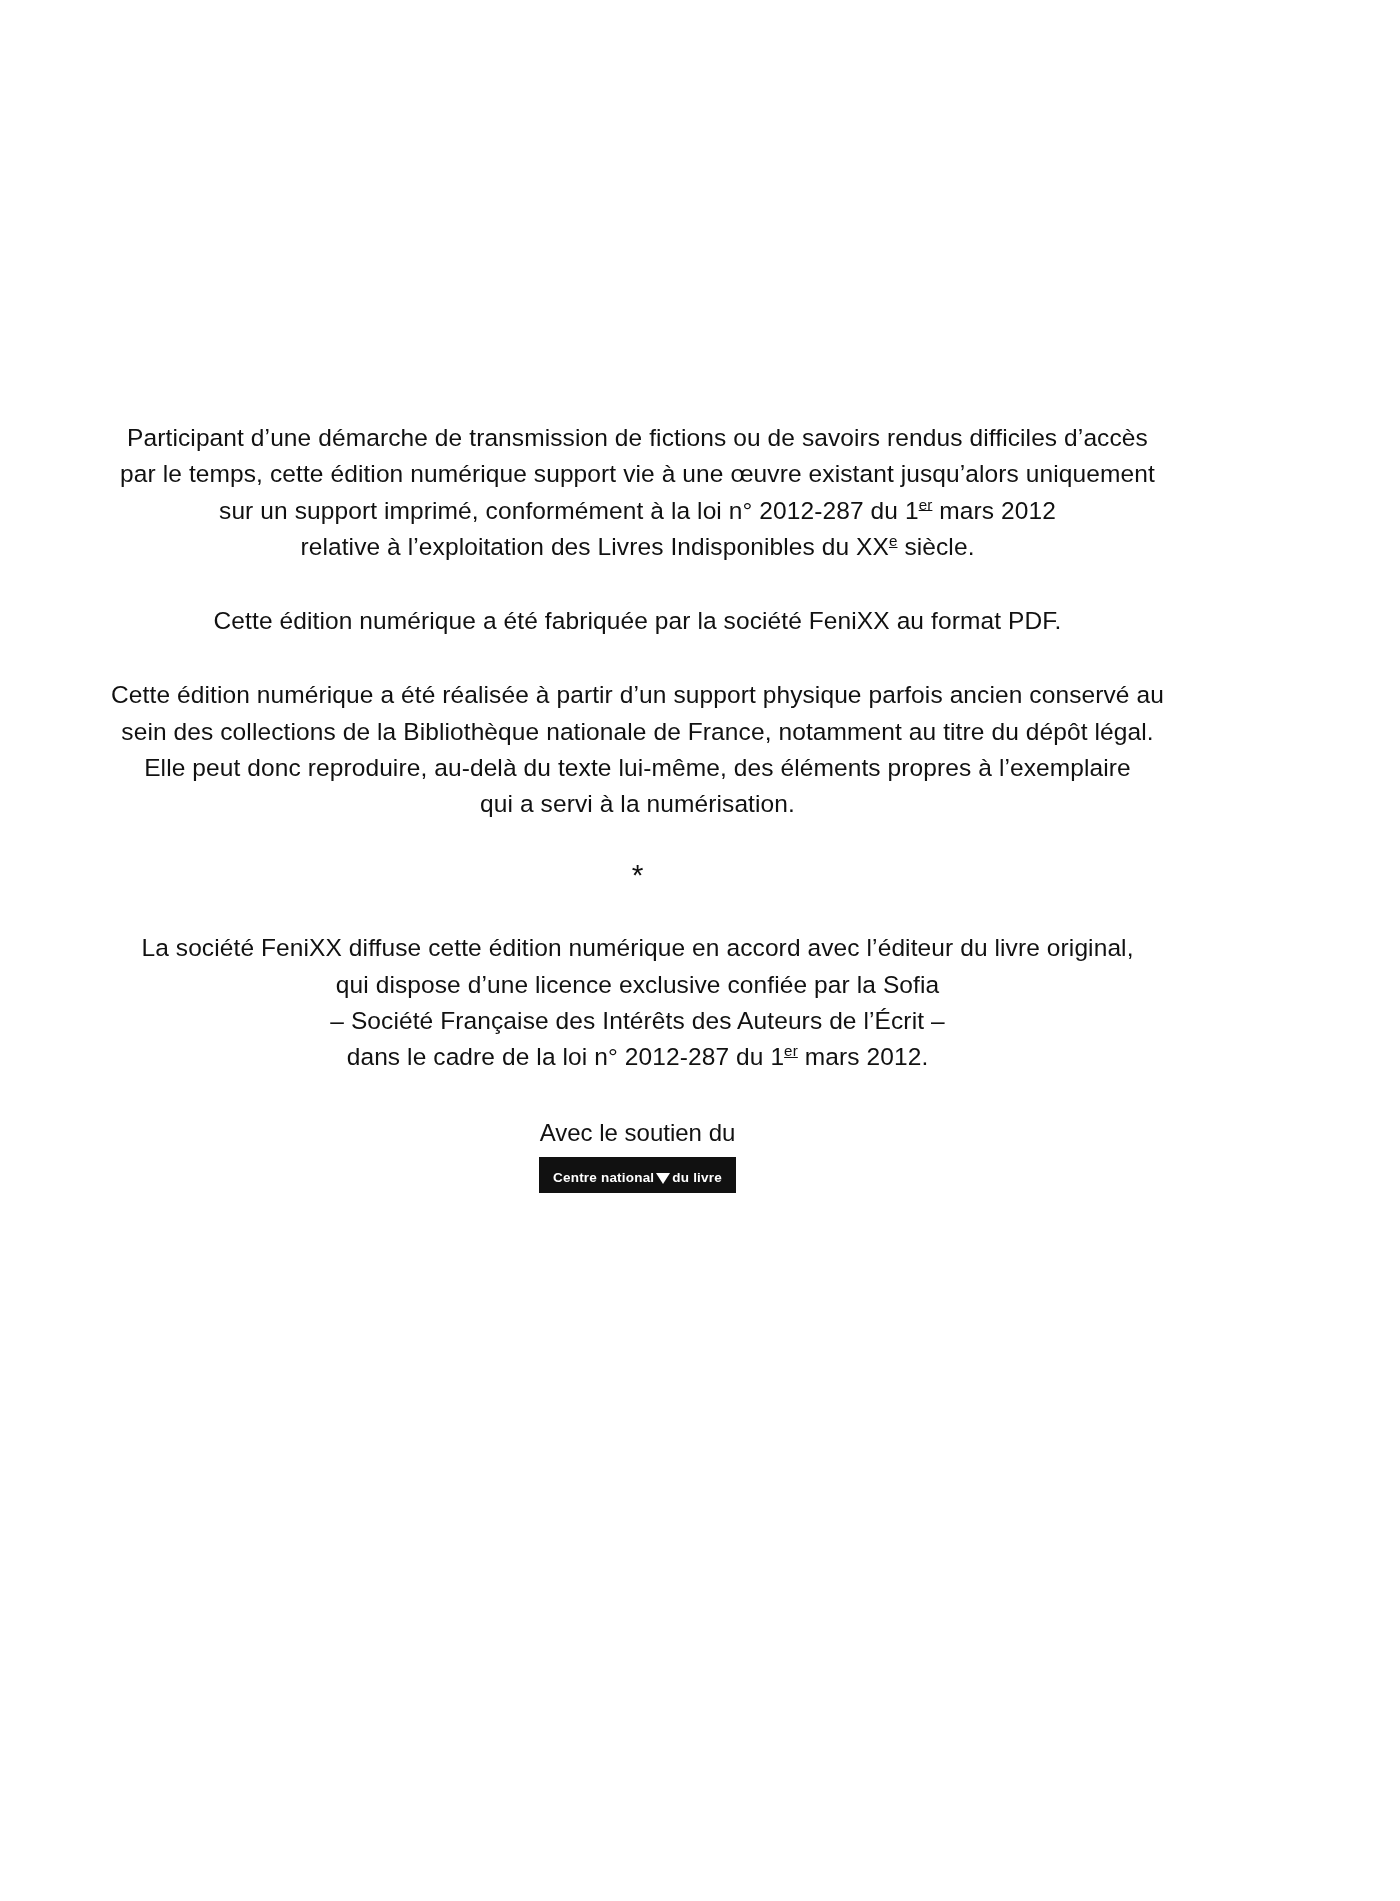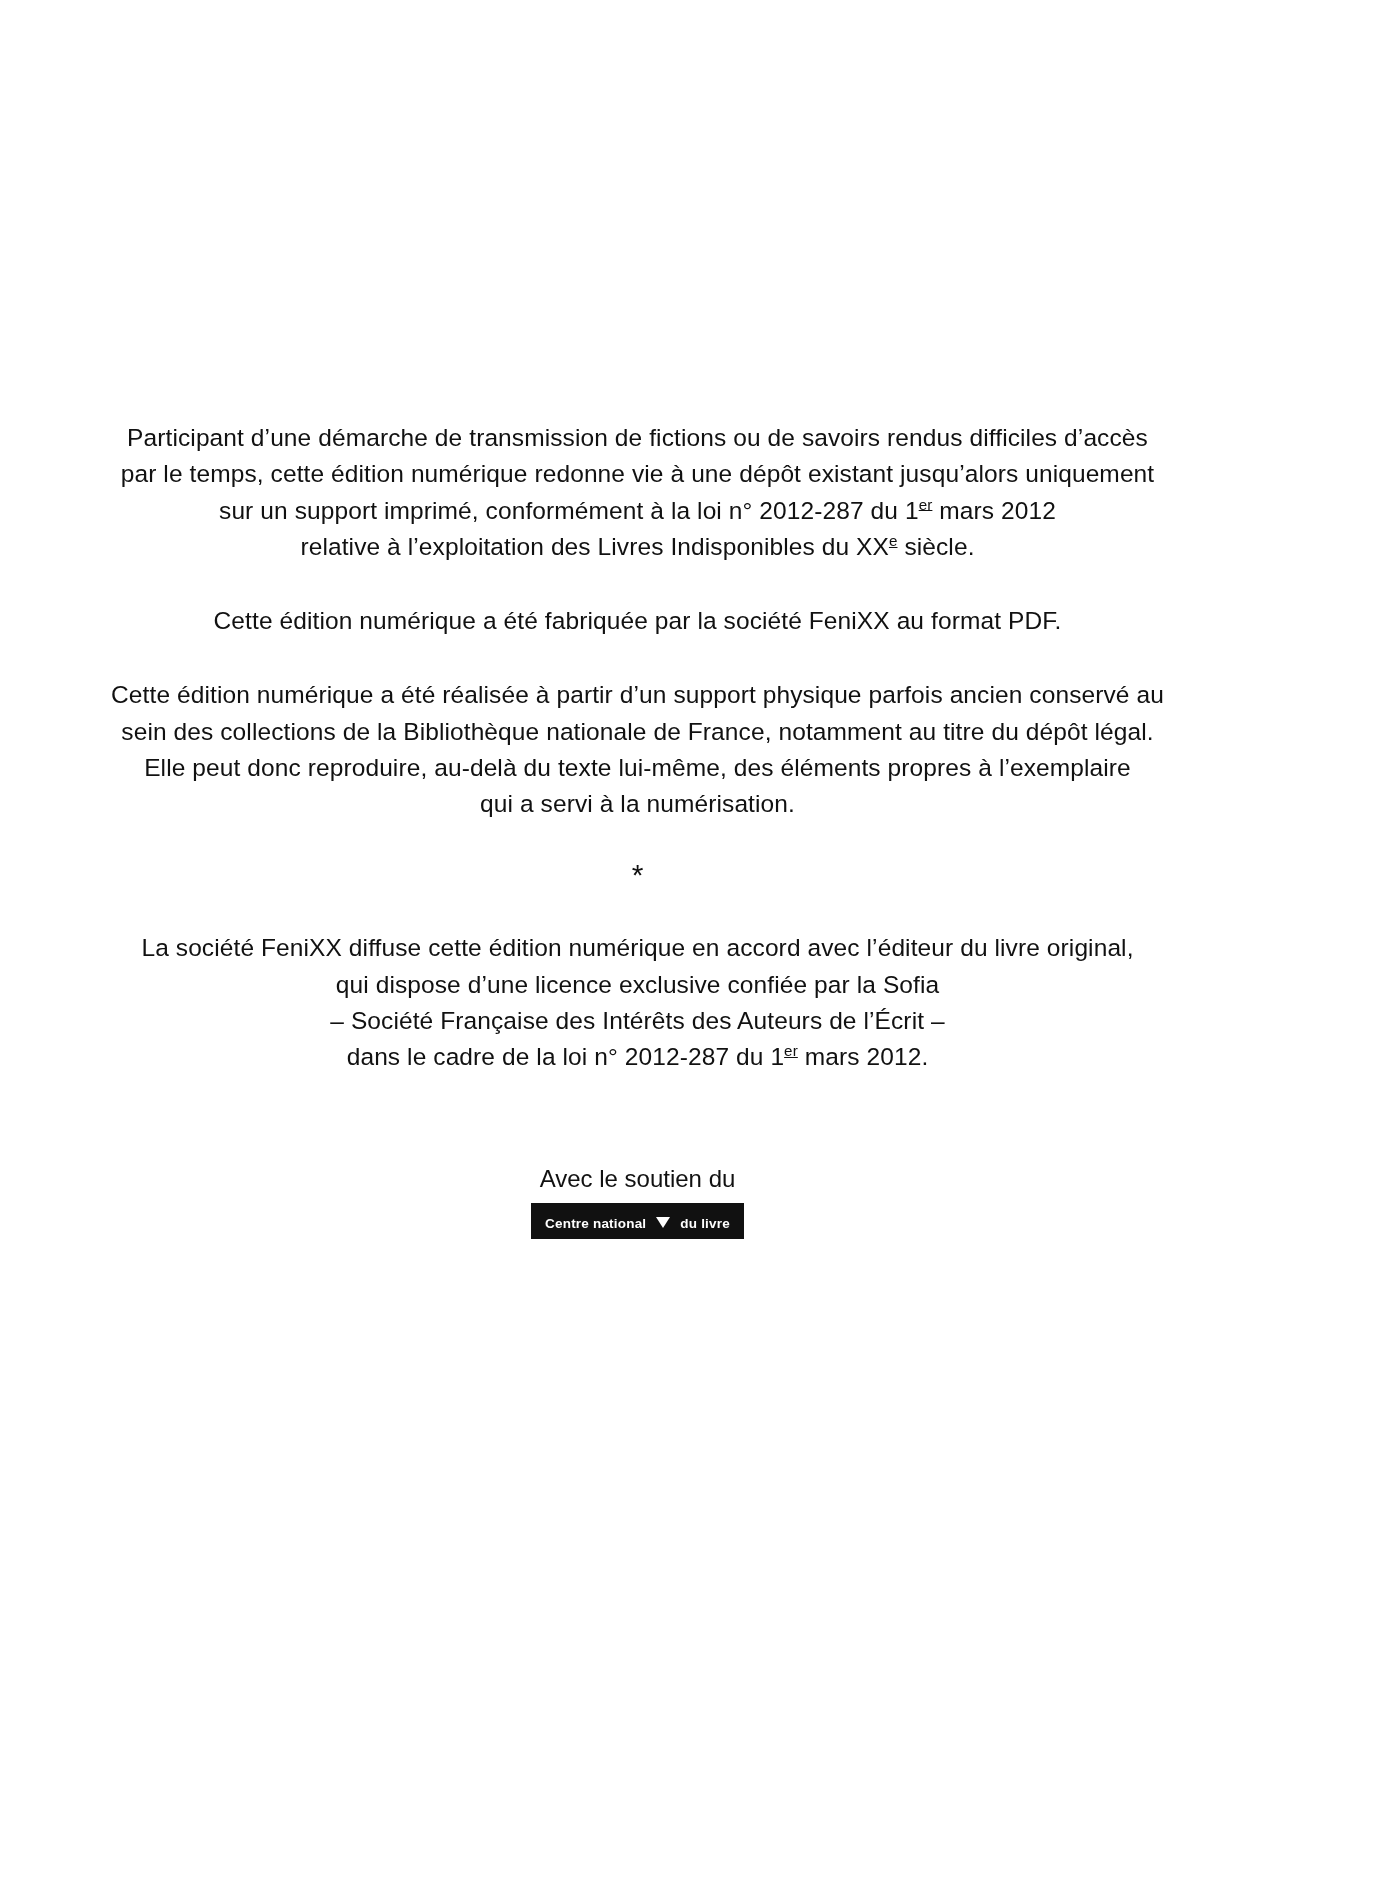--- a/index.html
+++ b/index.html
@@ -43,21 +43,21 @@
     line-height: 0;
     text-decoration: underline;
   }
   .star {
     font-size: 30px;
     line-height: 1;
     margin: 22px 0 40px 0;
     color: #111111;
   }
   .support {
-    margin-top: 90px;
+    margin-top: 44px;
     text-align: center;
   }
   .support-label {
     font-size: 24px;
     color: #111111;
     margin-bottom: 10px;
   }
   .cnl-logo {
     display: inline-block;
     background: #111111;
@@ -69,22 +69,23 @@
   .cnl-main {
     font-family: "Liberation Sans", sans-serif;
     font-weight: bold;
     font-size: 72px;
     letter-spacing: -2px;
     display: block;
     padding: 2px 4px 4px 4px;
   }
   .cnl-sub {
     display: flex;
+    align-items: center;
     justify-content: center;
-    gap: 10px;
+    gap: 2px;
     font-size: 13.5px;
     font-weight: bold;
     padding-top: 4px;
     letter-spacing: 0.2px;
   }
   .cnl-tri {
     width: 0;
     height: 0;
     border-left: 7px solid transparent;
     border-right: 7px solid transparent;
@@ -93,21 +94,21 @@
   }
 </style>
 </head>
 <body>
 
 <div class="page">
   <div class="content">
 
     <p class="para">
       <span>Participant d’une démarche de transmission de fictions ou de savoirs rendus difficiles d’accès</span><br>
-      <span>par le temps, cette édition numérique redonne vie à une dépôt existant jusqu’alors uniquement</span><br>
+      <span>par le temps, cette édition numérique support vie à une œuvre existant jusqu’alors uniquement</span><br>
       <span>sur un support imprimé, conformément à la loi n° 2012-287 du 1<sup>er</sup> mars 2012</span><br>
       <span>relative à l’exploitation des Livres Indisponibles du XX<sup>e</sup> siècle.</span>
     </p>
 
     <p class="para">
       <span>Cette édition numérique a été fabriquée par la société FeniXX au format PDF.</span>
     </p>
 
     <p class="para">
       <span>Cette édition numérique a été réalisée à partir d’un support physique parfois ancien conservé au</span><br>

